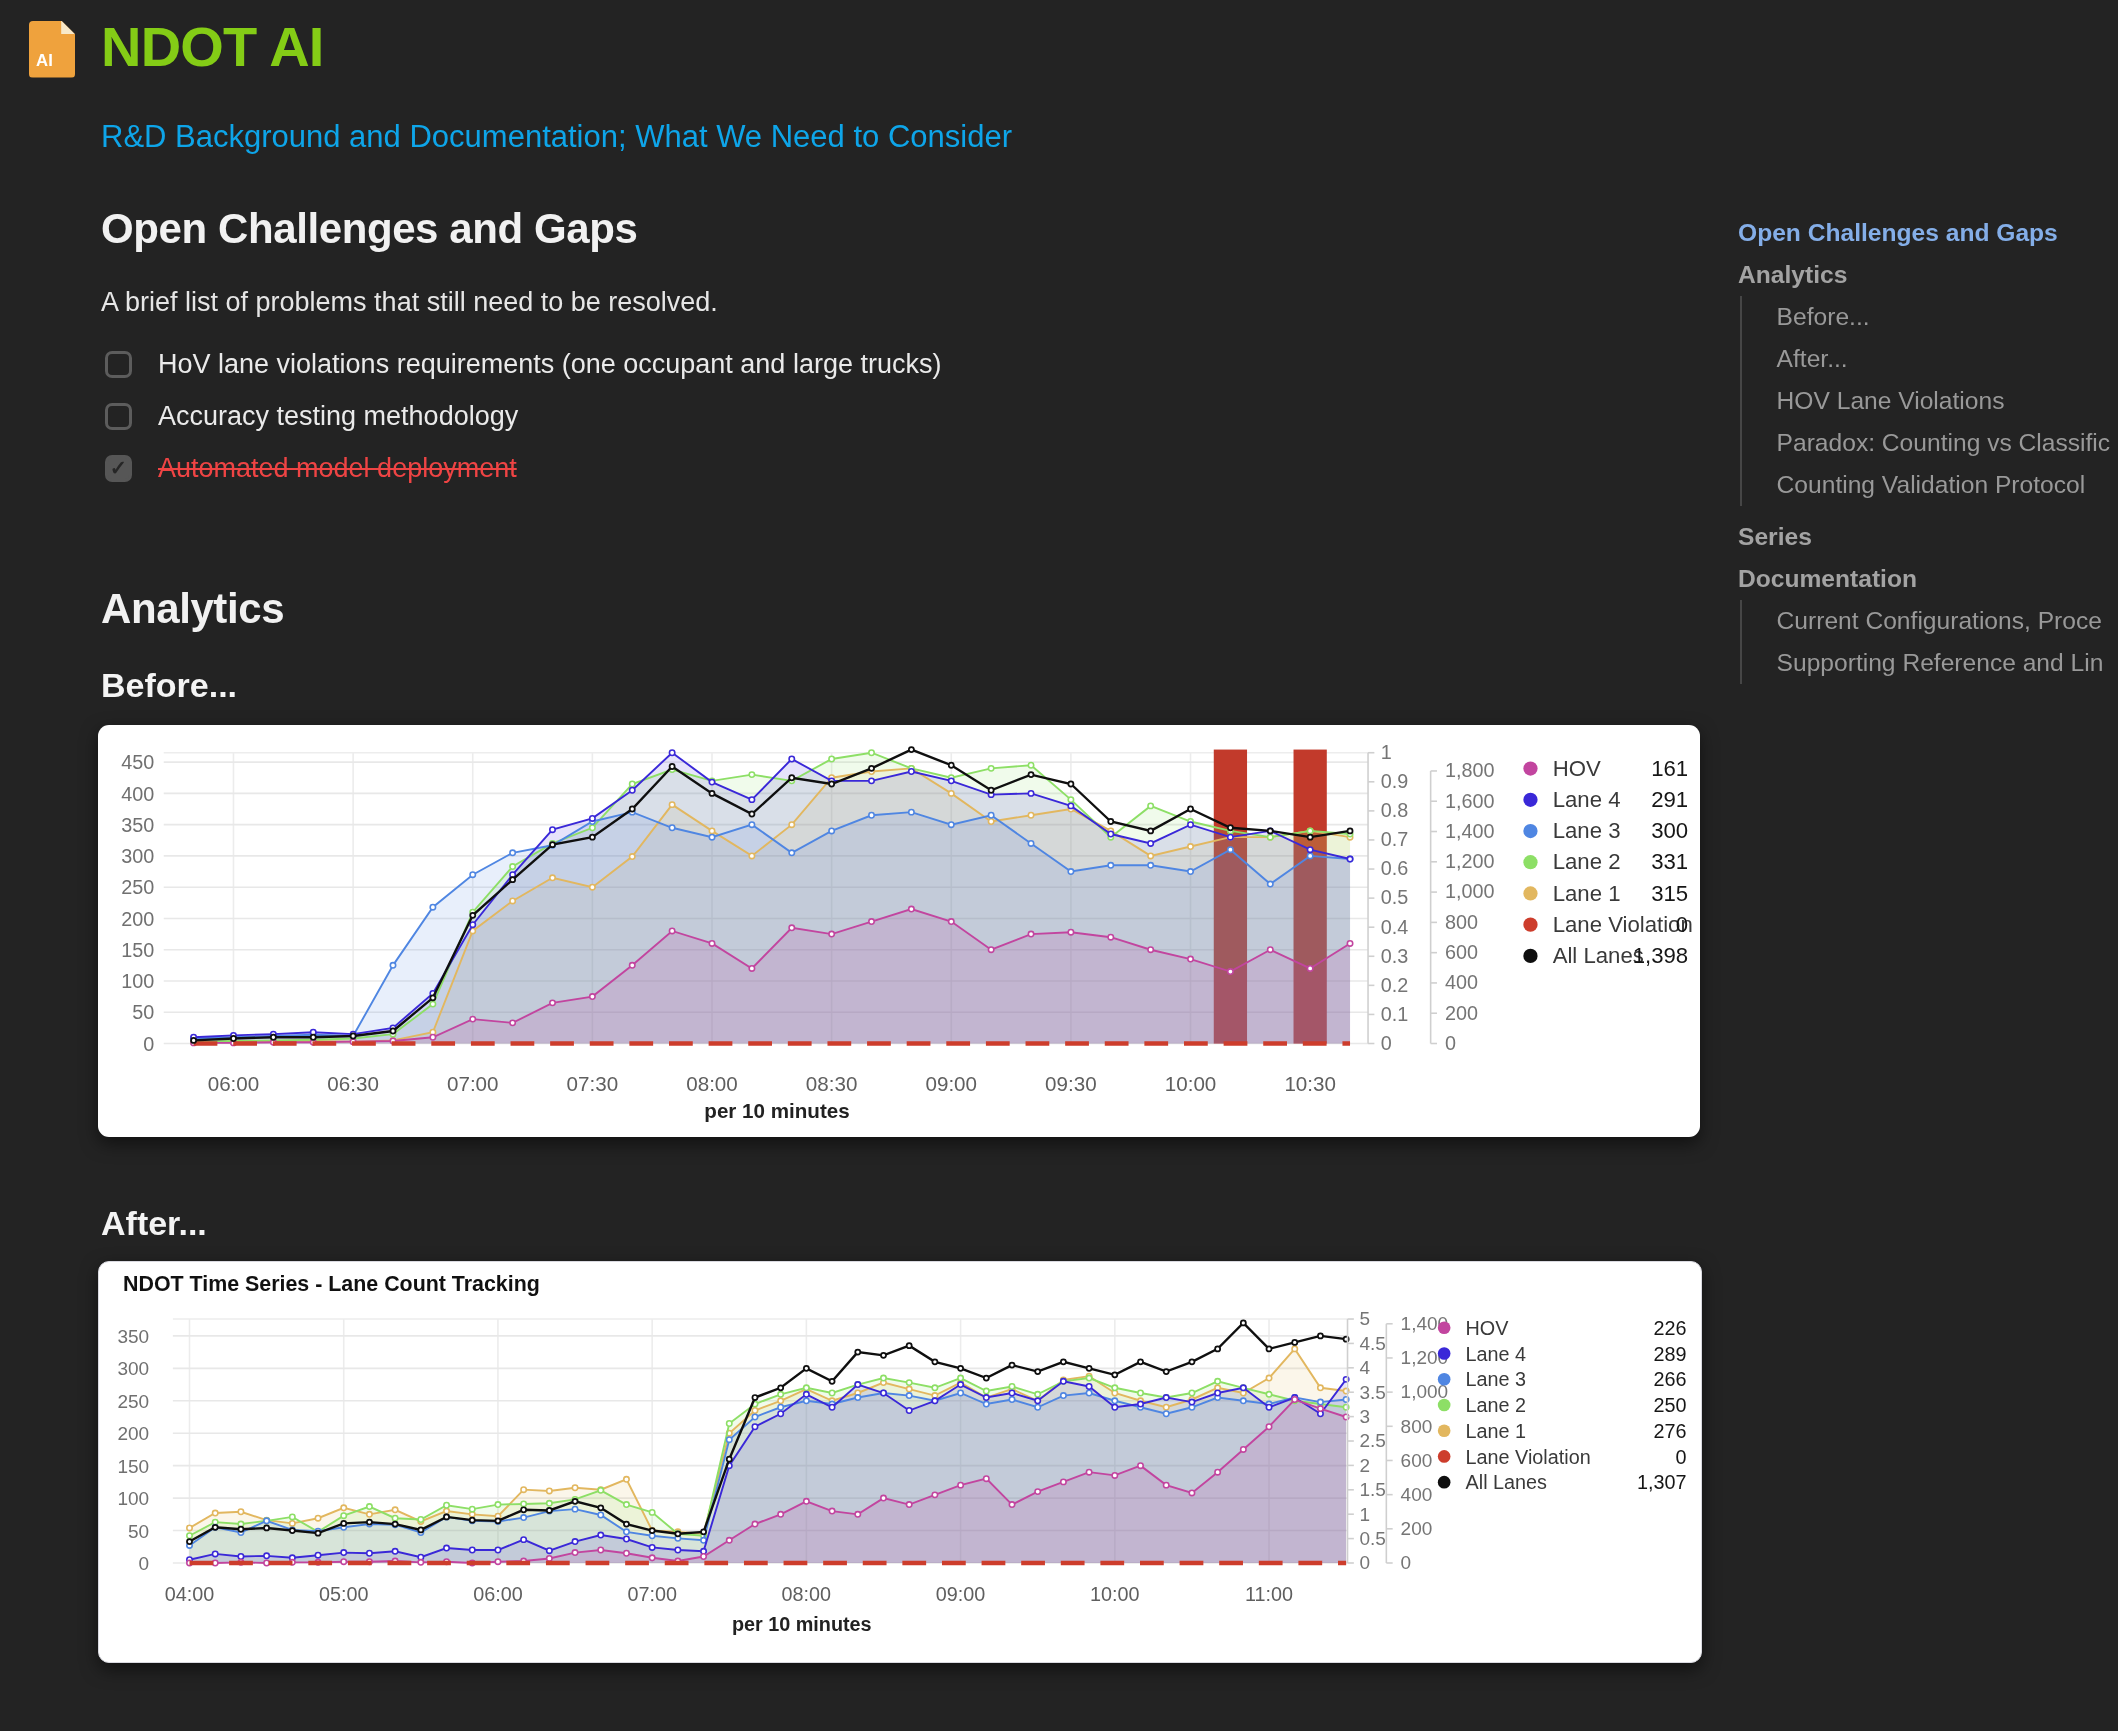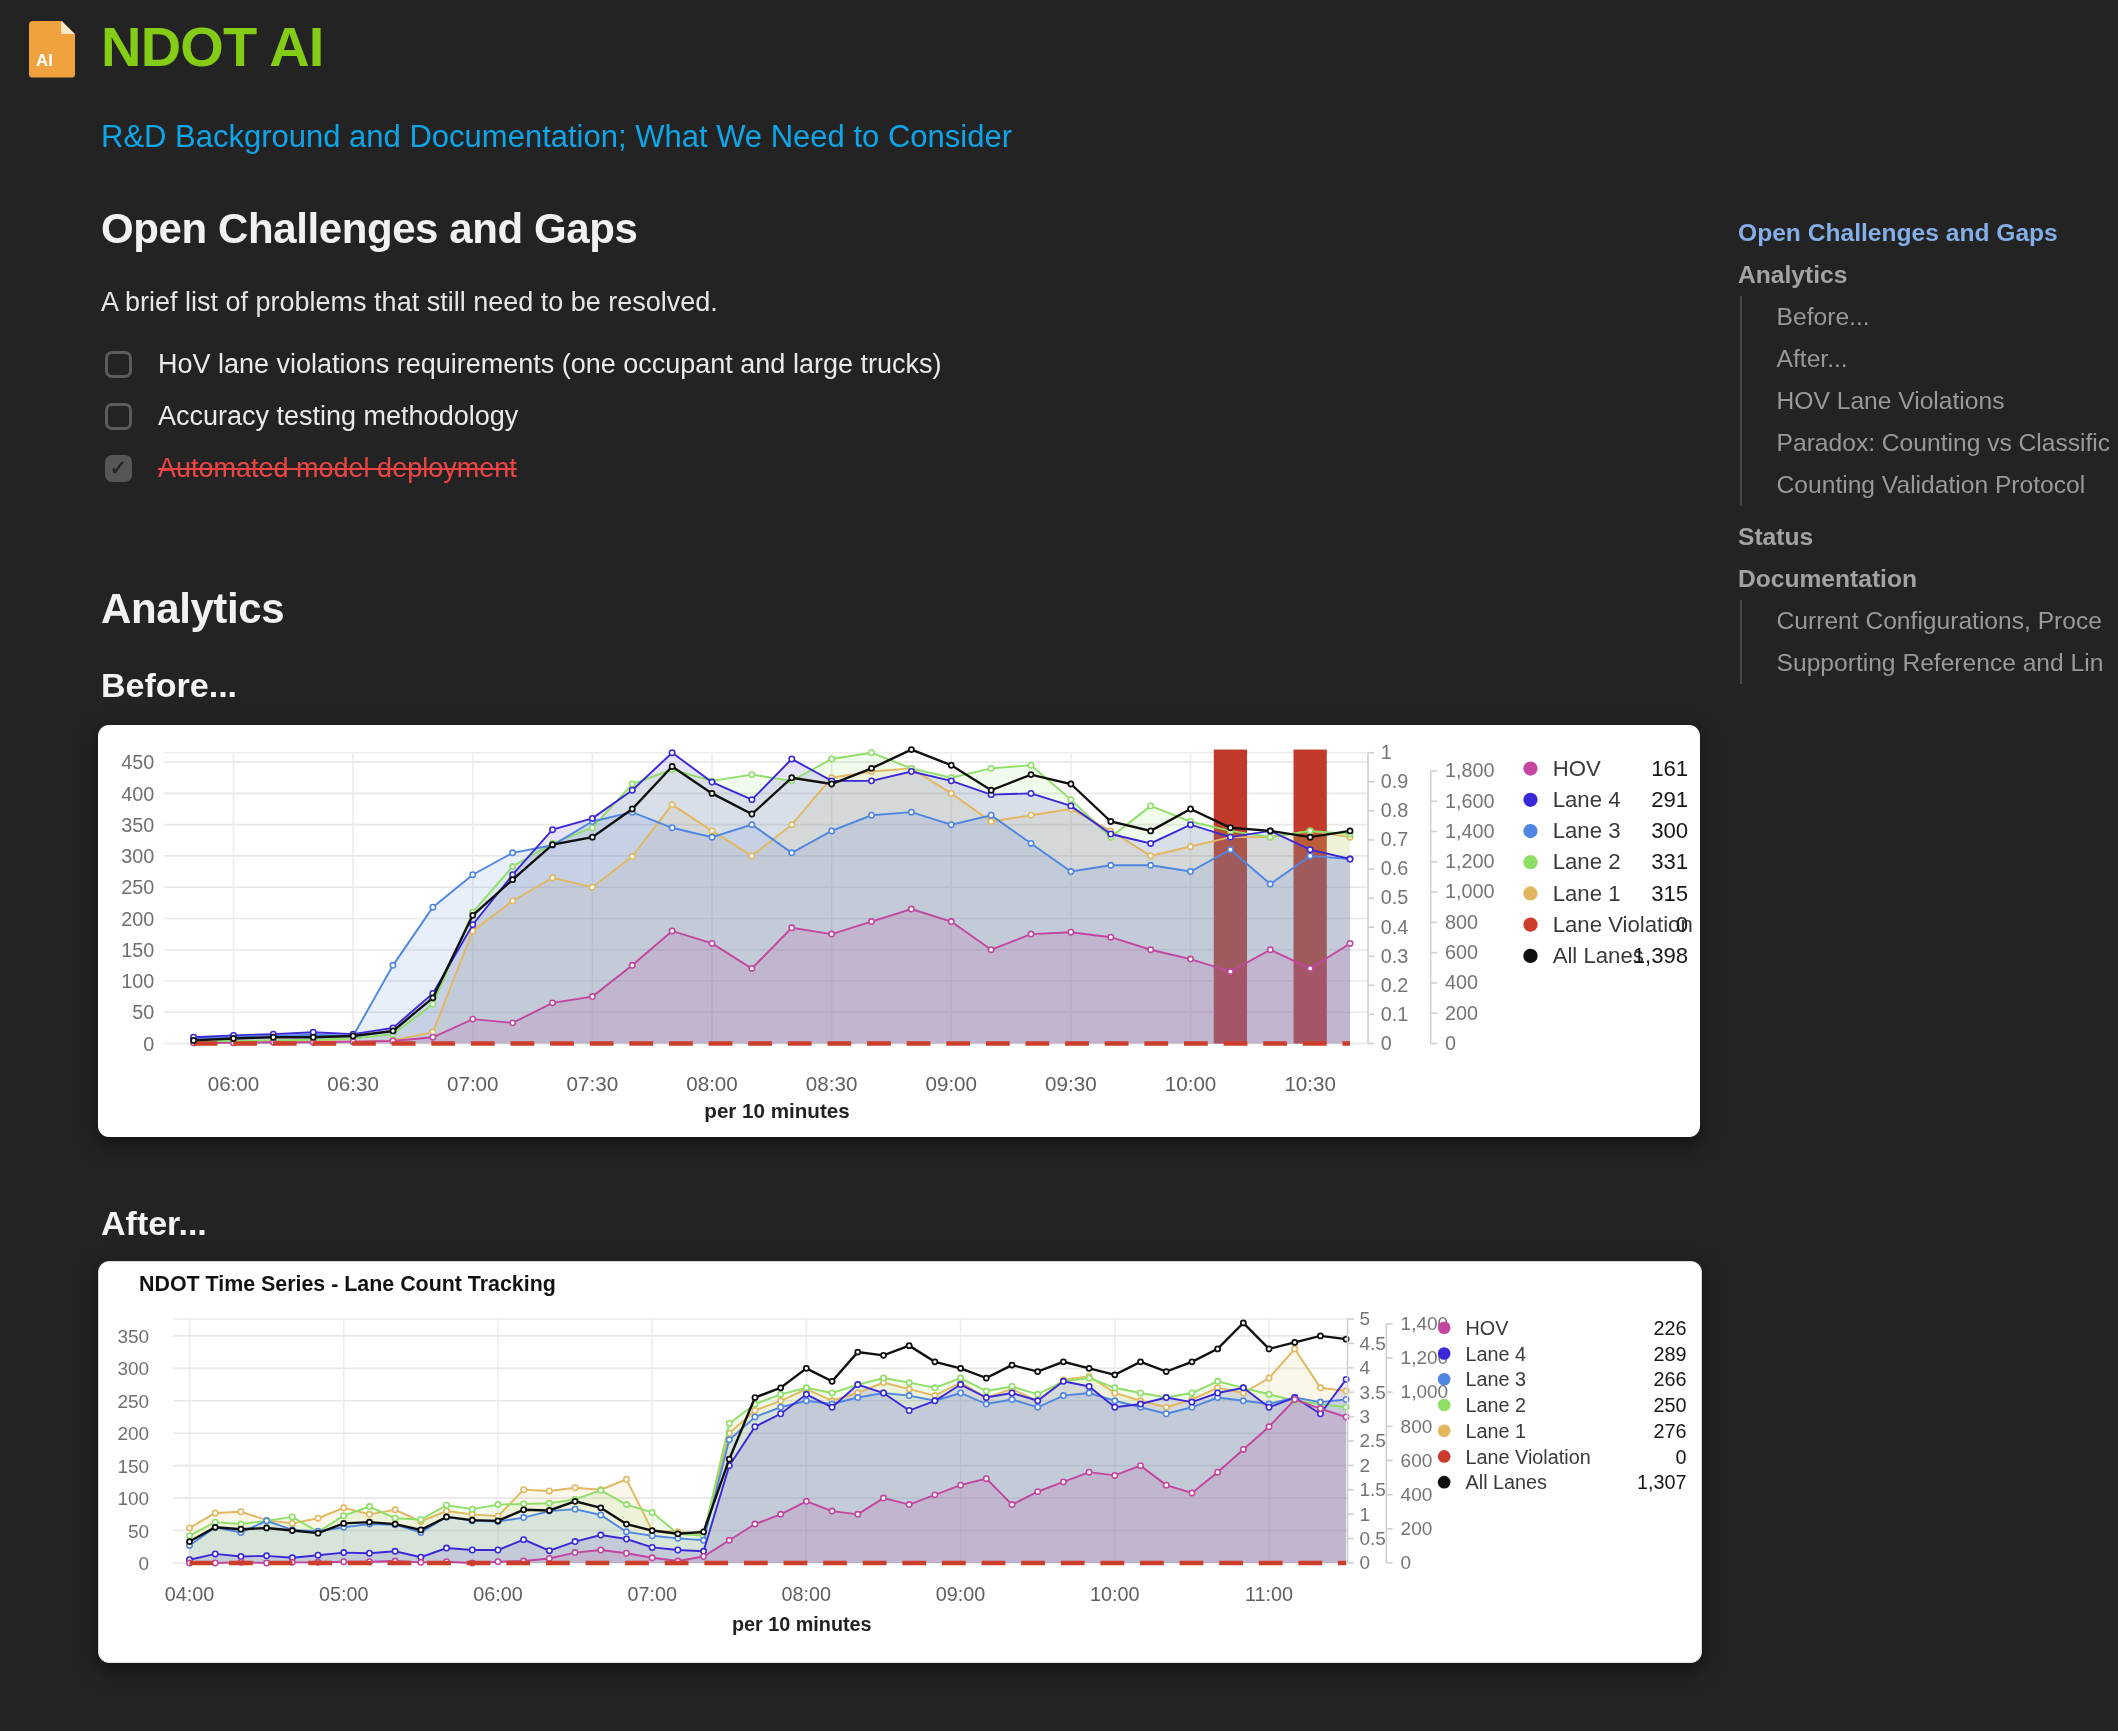--- a/index.html
+++ b/index.html
@@ -33,21 +33,21 @@
     flex:0 0 auto;display:flex;align-items:center;justify-content:center;}
   .checkbox.checked{background:#565656;border-color:#565656;color:#262626;font-size:20.6px;font-weight:bold;}
   .check-label{font-size:27px;color:#eaeaea;white-space:nowrap;}
   .check-row.done .check-label{color:#ef4444;text-decoration:line-through;}
 
   
   .chart-card{left:98px;width:1602px;background:#ffffff;border-radius:11px;
     box-shadow:0 6.3px 17.4px rgba(0,0,0,0.5);}
   #card-before{top:725px;height:412px;}
   #card-after{top:1261px;height:400px;border:0.8px solid #d9d9e0;}
-  .chart-title{position:absolute;left:24px;top:9.5px;font-size:21.4px;font-weight:700;color:#111111;margin-left:16px;}
+  .chart-title{position:absolute;left:24px;top:9.5px;font-size:21.4px;font-weight:700;color:#111111;}
   .chart-card svg{position:absolute;left:0;top:0;}
 
   
   .toc{left:1738px;top:212px;width:381px;overflow:hidden;}
   .toc-item{height:42px;display:flex;align-items:center;font-size:24.6px;color:#999999;white-space:nowrap;cursor:pointer;}
   .toc-top{font-weight:700;color:#a3a3a3;}
   .toc-item.active{color:#84aee8;}
   .toc-group{border-left:2.4px solid #464646;margin-left:1.6px;padding-left:35px;}
   .toc-spacer{height:9.5px;}
 </style>
@@ -812,20 +812,20 @@
   <div class="toc-item toc-top active">Open Challenges and Gaps</div>
   <div class="toc-item toc-top">Analytics</div>
   <div class="toc-group">
     <div class="toc-item">Before...</div>
     <div class="toc-item">After...</div>
     <div class="toc-item">HOV Lane Violations</div>
     <div class="toc-item">Paradox: Counting vs Classific</div>
     <div class="toc-item">Counting Validation Protocol</div>
   </div>
   <div class="toc-spacer"></div>
-  <div class="toc-item toc-top">Status</div>
+  <div class="toc-item toc-top">Series</div>
   <div class="toc-item toc-top">Documentation</div>
   <div class="toc-group">
     <div class="toc-item">Current Configurations, Proce</div>
     <div class="toc-item">Supporting Reference and Lin</div>
   </div>
 </nav>
 
 
 </body></html>

